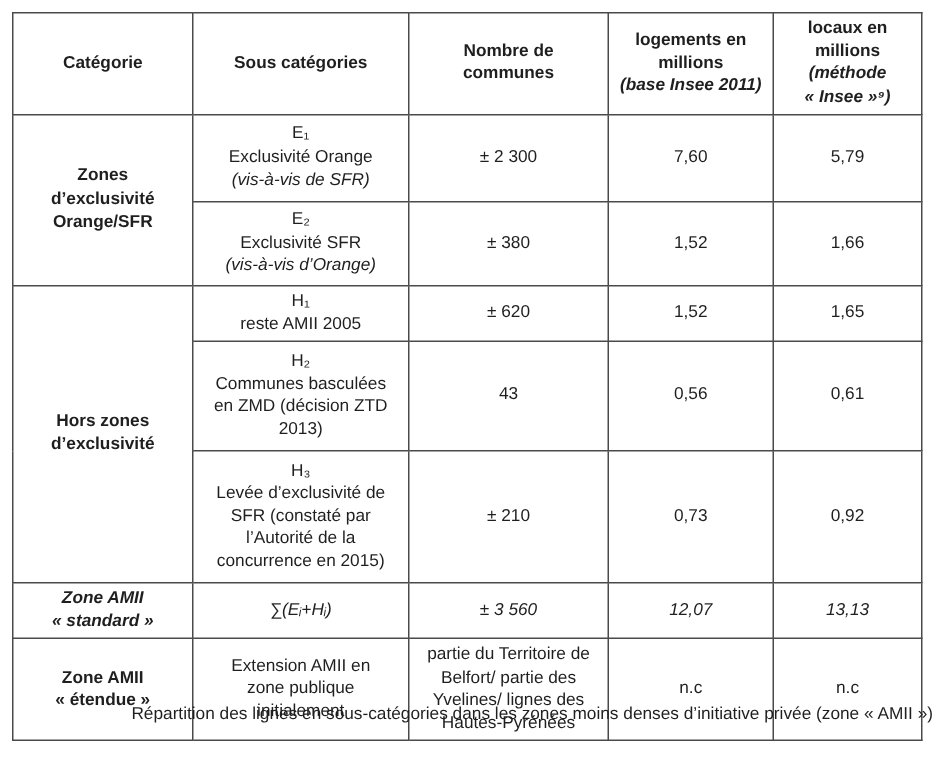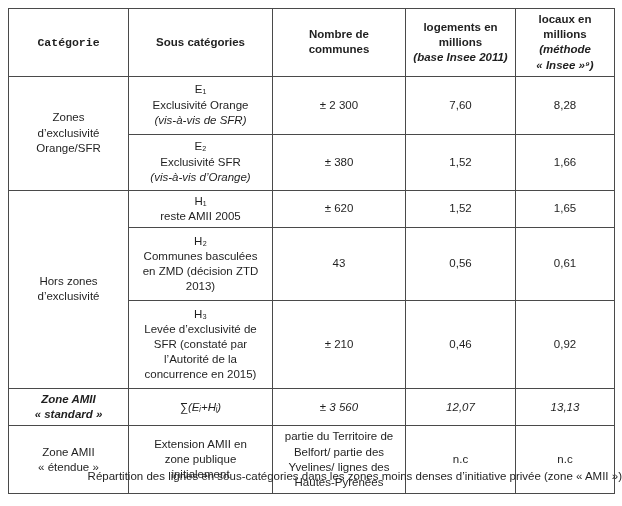--- a/index.html
+++ b/index.html
@@ -29,26 +29,26 @@
   }
   table.main td {
     border: 1.5px solid #4a4a4a;
     text-align: center;
     vertical-align: middle;
     padding: 3px 4px;
     font-size: 11.5px;
     line-height: 1.32;
   }
   .prewrap { white-space: pre-line; }
-  .b   { font-weight: normal; }
+  .b   { font-weight: bold; }
   .i   { font-style: italic; }
   .bi  { font-weight: bold; font-style: italic; }
   .small { font-size: 10.3px; line-height: 1.3; }
   td.hdr { font-weight: bold; }
-  td.h-header   { height: 54px; font-family: Liberation Mono, monospace; }
+  td.h-header   { height: 54px; }
   td.h-e1  { height: 51px; }
   td.h-e2  { height: 49px; margin-left: 45px; }
   td.h-h1  { height: 27px; margin-left: 34px; }
   td.h-h2  { height: 66px; }
   td.h-h3  { height: 81px; }
   td.h-std { height: 24px; }
   td.h-ext { height: 59px; }
   .caption {
     position: absolute;
     left: 0;
@@ -97,21 +97,21 @@
       <td class="b prewrap" rowspan="2">Zones
 d’exclusivité
 Orange/SFR</td>
       <td class="h-e1">
         <div>E₁</div>
         <div>Exclusivité Orange</div>
         <div class="i">(vis-à-vis de SFR)</div>
       </td>
       <td>± 2 300</td>
       <td>7,60</td>
-      <td>8,28</td>
+      <td>5,79</td>
     </tr>
 
     <tr>
       <td class="h-e2">
         <div>E₂</div>
         <div>Exclusivité SFR</div>
         <div class="i">(vis-à-vis d’Orange)</div>
       </td>
       <td>± 380</td>
       <td>1,52</td>
@@ -144,21 +144,21 @@
 
     <tr>
       <td class="h-h3">
         <div>H₃</div>
         <div class="prewrap">Levée d’exclusivité de
 SFR (constaté par
 l’Autorité de la
 concurrence en 2015)</div>
       </td>
       <td>± 210</td>
-      <td>0,46</td>
+      <td>0,73</td>
       <td>0,92</td>
     </tr>
 
     <tr>
       <td class="bi prewrap h-std">Zone AMII
 « standard »</td>
       <td class="i">∑(Eᵢ+Hᵢ)</td>
       <td class="i">± 3 560</td>
       <td class="i">12,07</td>
       <td class="i">13,13</td>

